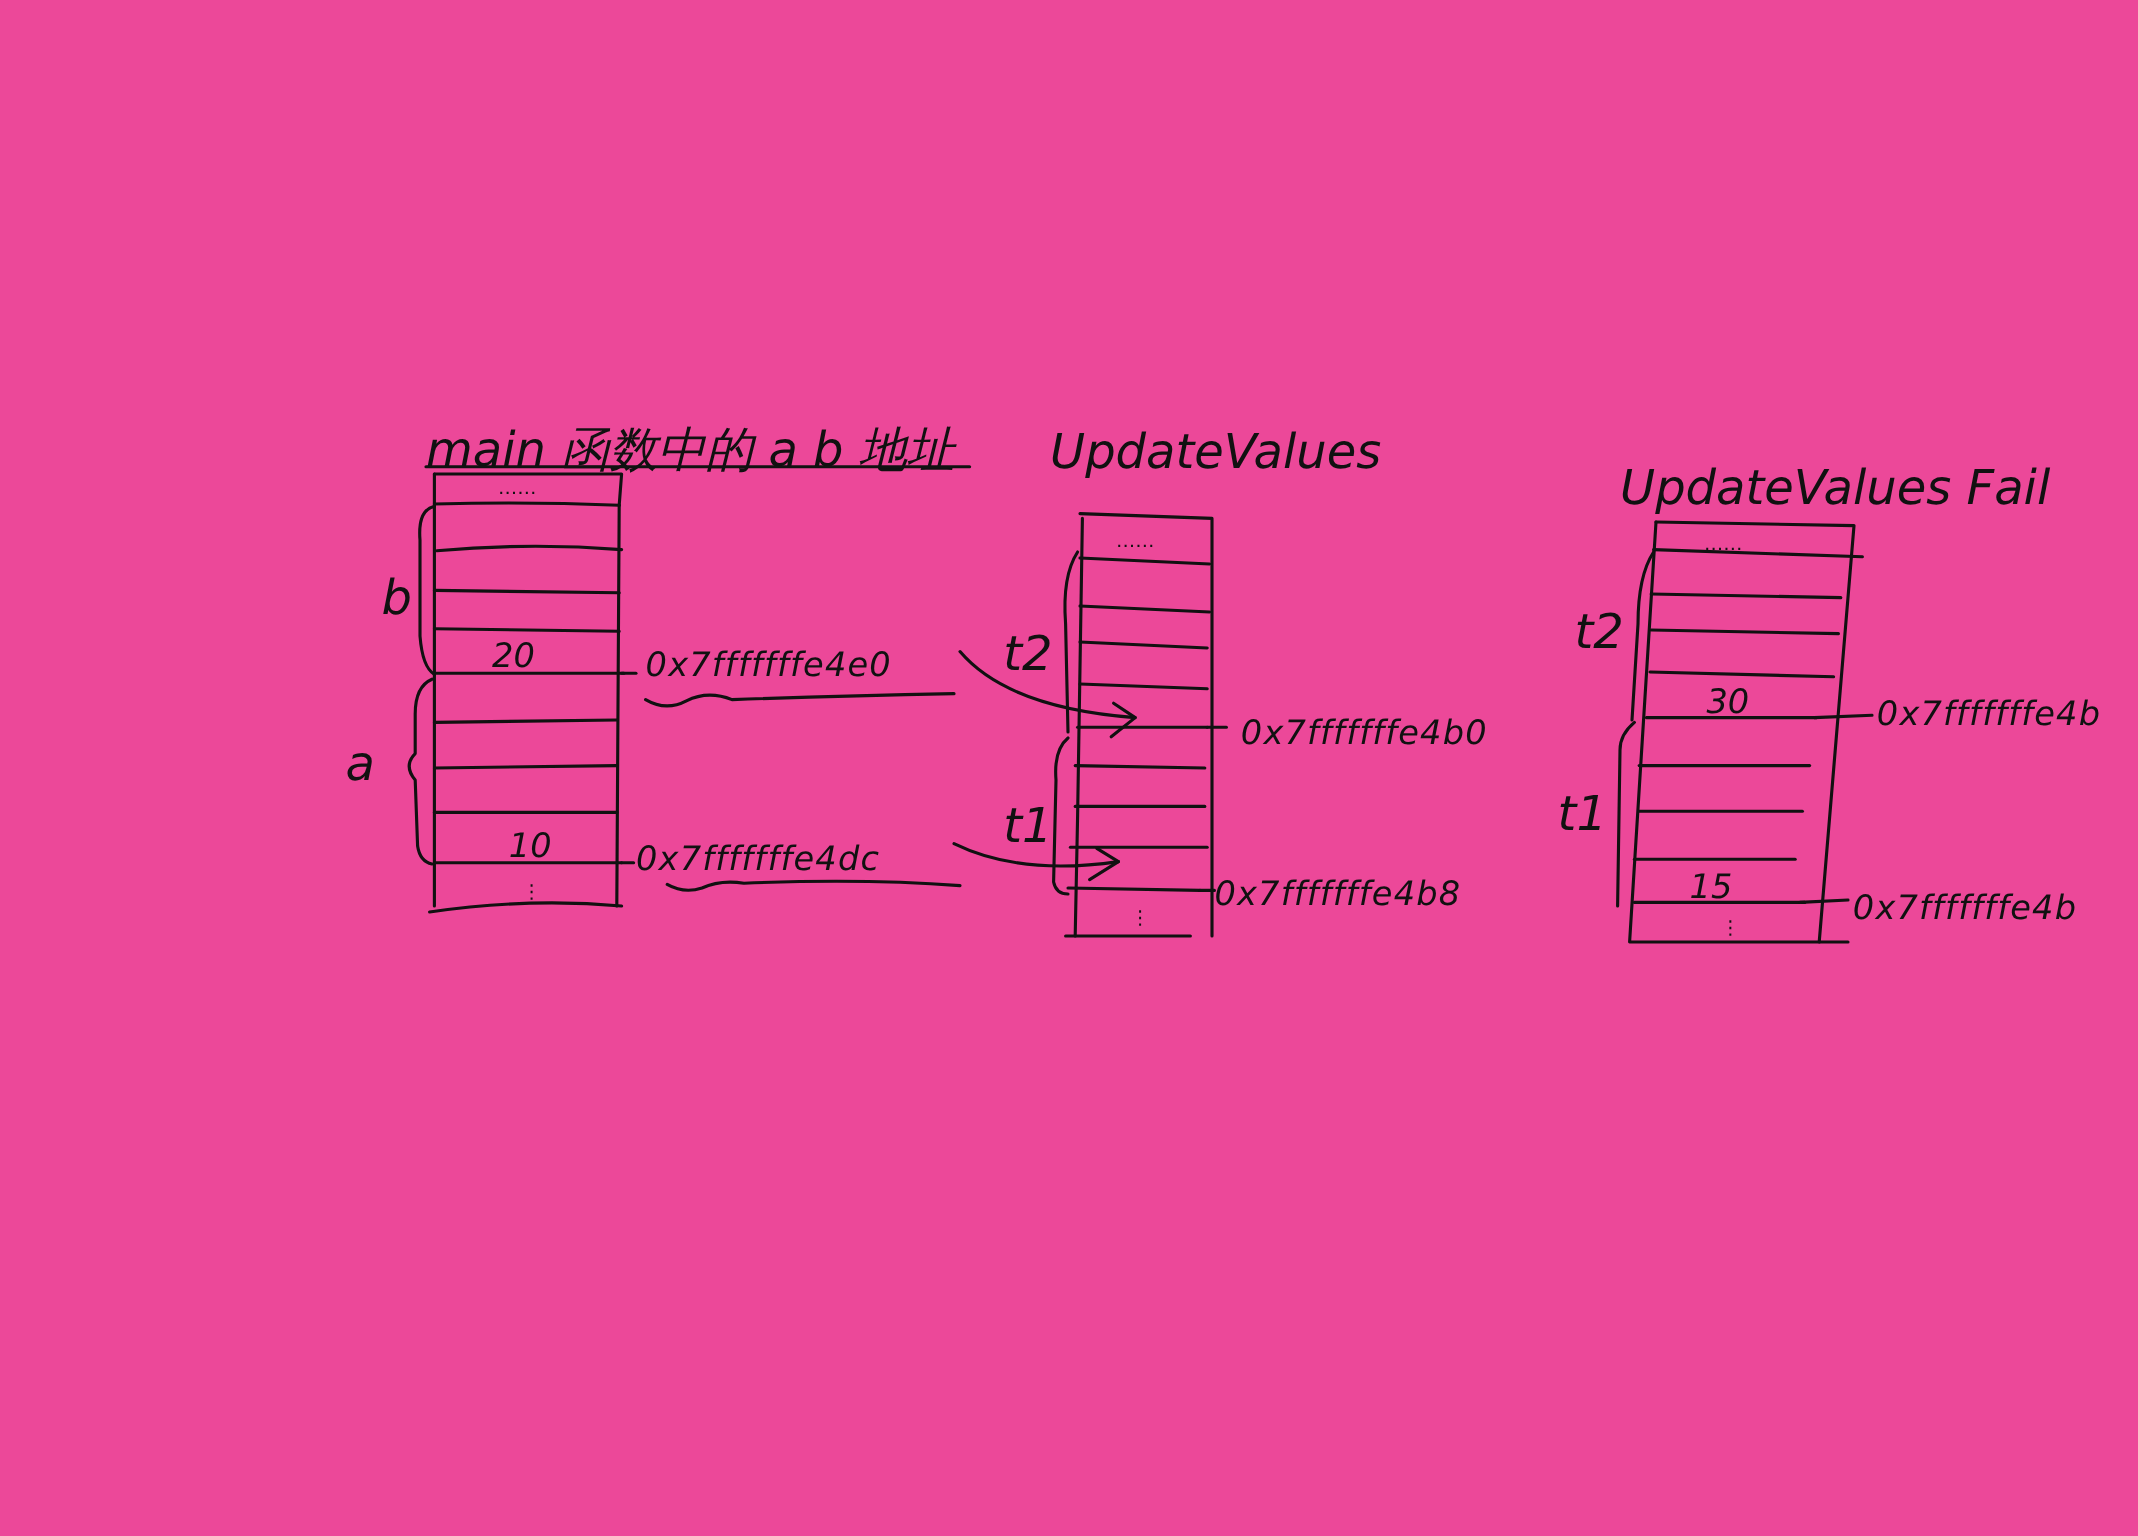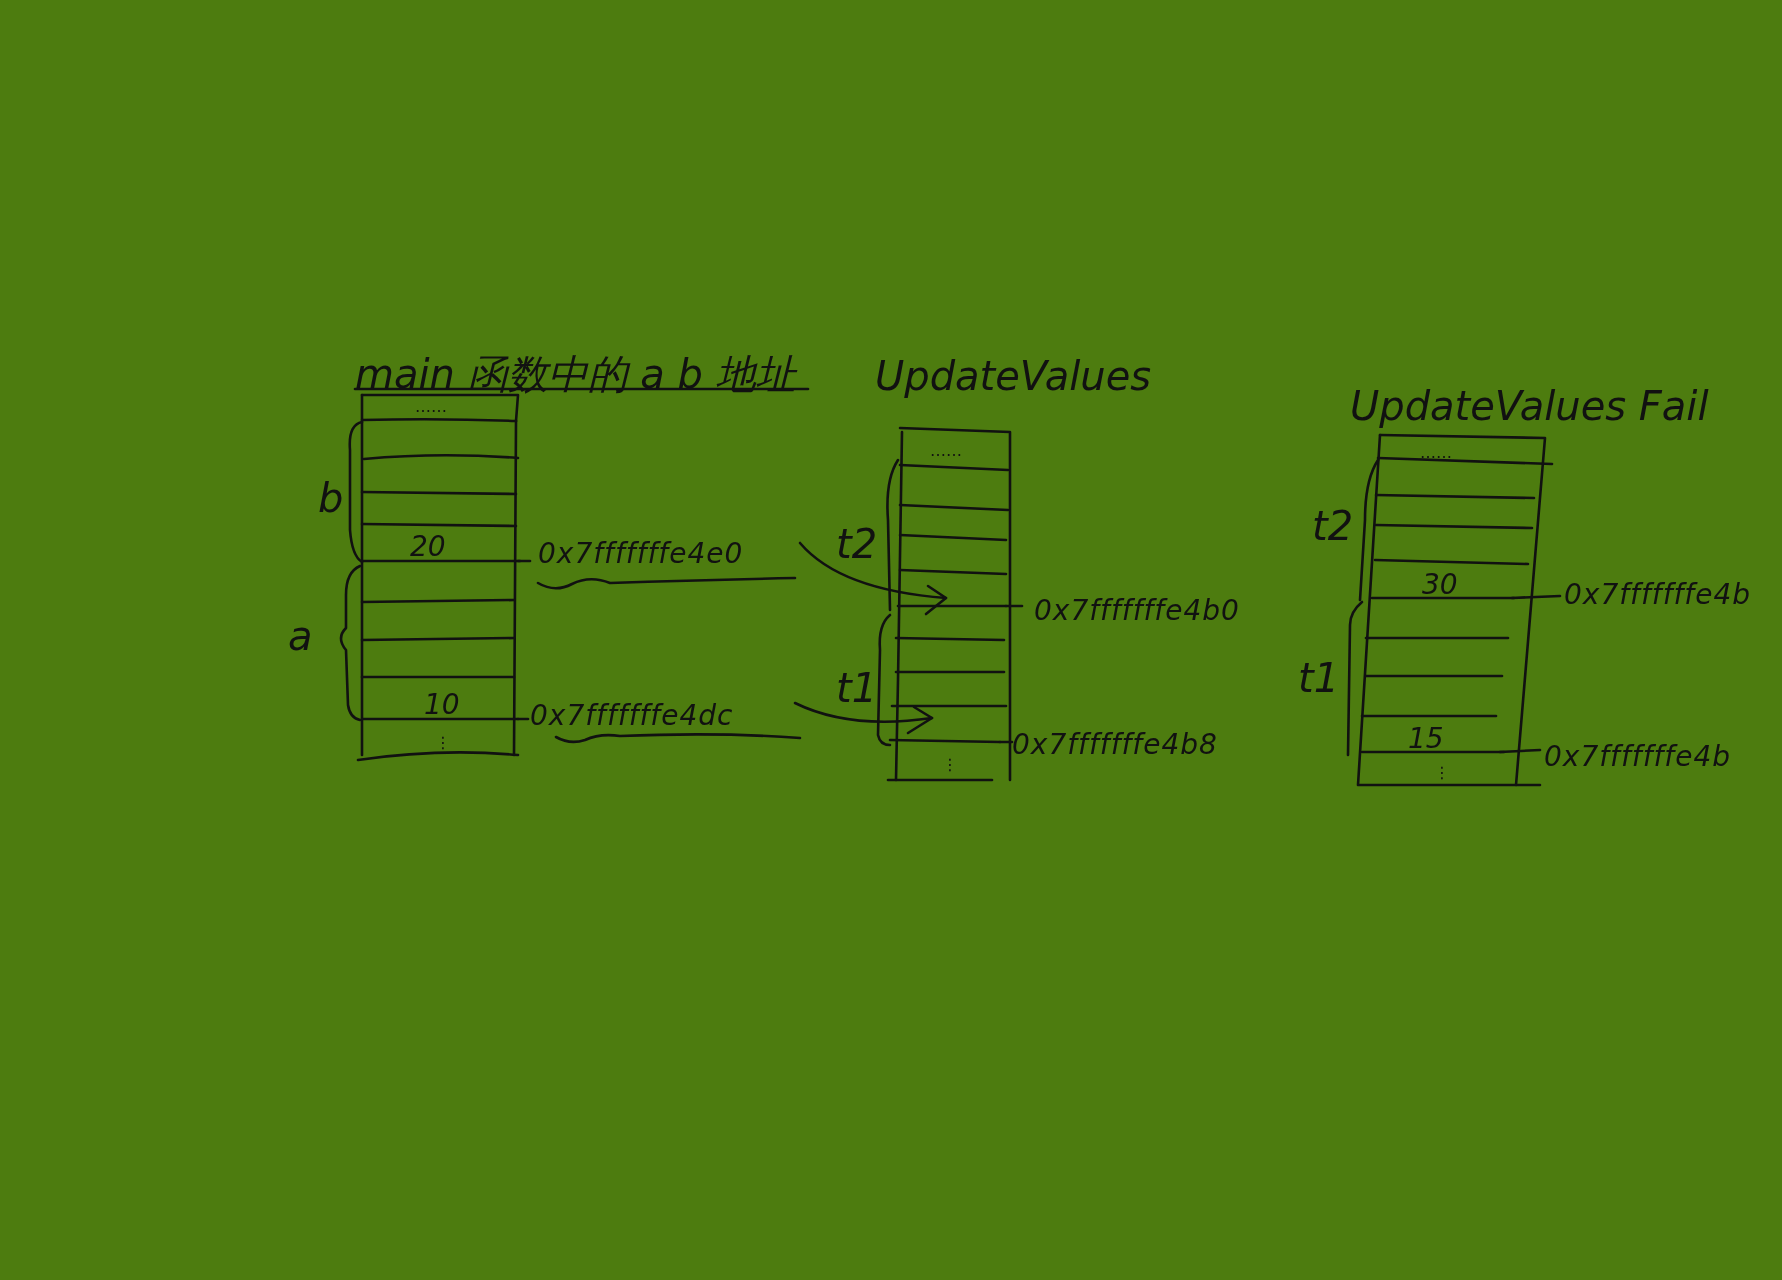--- a/index.html
+++ b/index.html
@@ -1,16 +1,16 @@
 <!DOCTYPE html>
 <html><head>
 <meta charset="utf-8">
 <style>
   html, body { margin: 0; padding: 0; background: #ffffff; }
-  #canvas { position: relative; width: 1782px; height: 1280px; background: #4d7c0f; overflow: hidden; }
+  #canvas { position: relative; width: 1782px; height: 1280px; background: #ec4899; overflow: hidden; }
   svg { position: absolute; left: 0; top: 0; }
   .hand { font-family: "DejaVu Sans", sans-serif; fill: #111; }
   .title { font-size: 40px; font-style: italic; font-weight: 300; }
   .addr { font-size: 28px; font-style: italic; letter-spacing: 1px; }
   .val { font-size: 28px; font-style: italic; }
   .lbl { font-size: 40px; font-style: italic; }
   .dots { font-size: 16px; }
   .stroke { stroke: #111; stroke-width: 2.6; fill: none; stroke-linecap: round; stroke-linejoin: round; }
 </style>
 </head>

